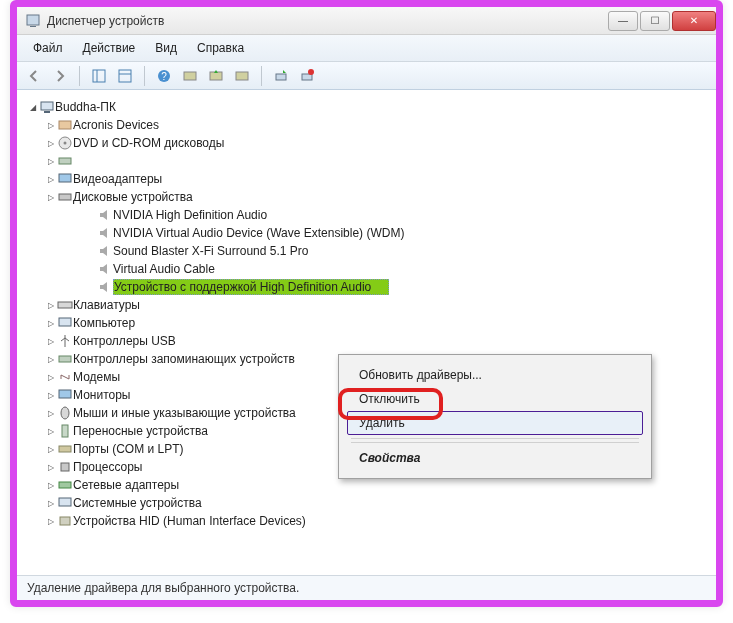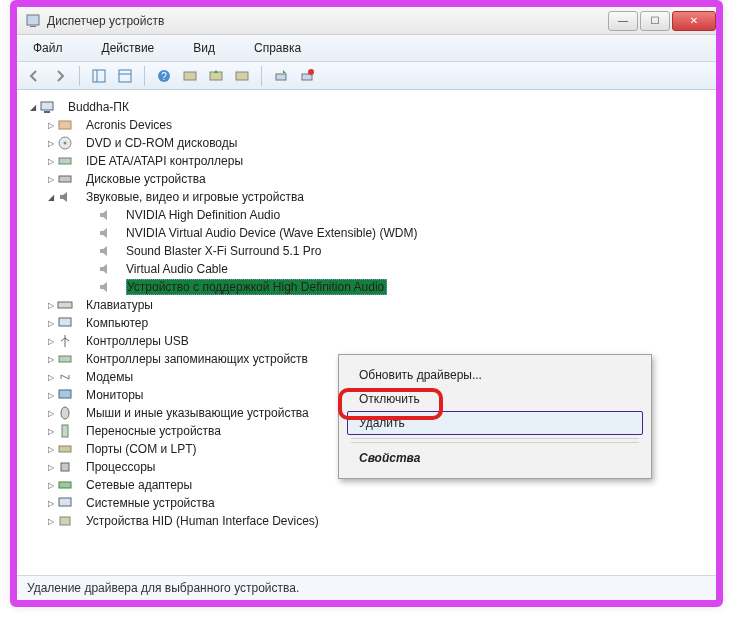--- a/index.html
+++ b/index.html
@@ -4,36 +4,36 @@
 <style>
 * { box-sizing: border-box; margin: 0; padding: 0; }
 body { font-family: "Segoe UI", Tahoma, sans-serif; font-size: 12px; background: #fff; width: 733px; height: 623px; position: relative; }
 .window { position: absolute; left: 10px; top: 0; width: 713px; height: 607px; border: 7px solid #d946ef; border-radius: 6px; background: #fff; box-shadow: 0 0 8px rgba(0,0,0,0.1); overflow: hidden; }
 .titlebar { height: 28px; background: linear-gradient(#f8f8f8, #e8e8e8); display: flex; align-items: center; padding: 0 0 0 8px; border-bottom: 1px solid #d0d0d0; }
 .titlebar .icon { width: 16px; height: 16px; margin-right: 6px; }
 .title-text { flex: 1; color: #333; }
 .win-btns { display: flex; }
 .win-btn { width: 30px; height: 20px; margin-left: 2px; border: 1px solid #aaa; border-radius: 3px; background: linear-gradient(#fafafa,#e0e0e0); display: flex; align-items: center; justify-content: center; font-size: 10px; color: #444; }
 .win-btn.close { background: linear-gradient(#f08080,#d04040); border-color: #b03030; color: #fff; width: 44px; }
-.menubar { height: 22px; background: linear-gradient(#f4f8fc,#e8eff6); display: flex; align-items: center; padding: 13px 6px; border-bottom: 1px solid #d0d8e0; gap: 19px; }
+.menubar { height: 22px; background: linear-gradient(#f4f8fc,#e8eff6); display: flex; align-items: center; padding: 13px 6px; border-bottom: 1px solid #d0d8e0; }
 .menu-item { padding: 2px 10px; color: #222; }
 .toolbar { height: 28px; background: linear-gradient(#f6faff,#e6eef6); display: flex; align-items: center; padding: 0 6px; border-bottom: 1px solid #c0d0e0; gap: 4px; }
 .tool-btn { width: 22px; height: 22px; display: flex; align-items: center; justify-content: center; border: 1px solid transparent; }
 .tool-btn svg { width: 16px; height: 16px; }
 .sep { width: 1px; height: 20px; background: #c0c8d0; margin: 0 4px; }
 .tree { padding: 8px 6px; height: 502px; overflow: hidden; background: #fff; }
 .node { display: flex; align-items: center; height: 18px; white-space: nowrap; }
-.node .label { margin-left: 13px; color: #222; }
+.node .label { margin-left: 0; color: #222; }
 .indent { display: inline-block; }
 .exp { width: 12px; height: 12px; display: inline-flex; align-items: center; justify-content: center; font-size: 9px; color: #555; }
 .exp.col::before { content: "▷"; font-size: 8px; }
 .exp.expn::before { content: "◢"; font-size: 8px; }
 .exp.none { visibility: hidden; }
 .dev-icon { width: 16px; height: 16px; display: inline-block; }
-.selected { background: #15803d; border: 1px dotted #7a9ac0; padding-right: 2px; }
+.selected { background: #84cc16; border: 1px dotted #7a9ac0; padding-right: 17px; }
 .ctx-menu { position: absolute; left: 338px; top: 354px; width: 314px; background: #f2f2f2; border: 1px solid #a0a0a0; box-shadow: 2px 3px 6px rgba(0,0,0,0.3); padding: 8px; }
 .ctx-item { padding: 5px 12px; color: #222; }
 .ctx-item.bold { font-weight: bold; font-style: italic; }
 .ctx-sep { height: 1px; background: #d0d0d0; margin: 3px 4px; }
 .ctx-item.hl { background: #e8f0f8; border: 1px solid #4c1d95; border-radius: 2px; padding: 4px 11px; }
 .highlight-ring { position: absolute; left: 338px; top: 388px; width: 105px; height: 32px; border: 4px solid #e02020; border-radius: 10px; pointer-events: none; }
 .statusbar { position: absolute; bottom: 0; left: 0; right: 0; height: 24px; border-top: 1px solid #d0d8e0; background: #f4f8fc; display: flex; align-items: center; padding: 12px 10px; color: #333; }
 </style>
 </head>
 <body>
@@ -148,37 +148,36 @@
             <circle cx="8" cy="8" r="1.5" fill="#888"></circle>
           </svg></span>
         <span class="label">DVD и CD-ROM дисководы</span>
       </div>
     <div class="node">
         <span class="indent" style="width:22px"></span>
         <span class="exp col"></span>
         <span class="dev-icon"><svg viewBox="0 0 16 16">
             <rect x="2" y="5" width="12" height="6" fill="#c0d0c0" stroke="#686"></rect>
           </svg></span>
-        <span class="label">IDE ATA/ATAPI контроллеры</span>
+      </div>
+    <div class="node">
+        <span class="indent" style="width:22px"></span>
+        <span class="exp col"></span>
+        <span class="dev-icon"><svg viewBox="0 0 16 16">
+            <rect x="2" y="3" width="12" height="8" fill="#a0c8e8" stroke="#567"></rect>
+          </svg></span>
+        <span class="label">Видеоадаптеры</span>
       </div>
     <div class="node">
         <span class="indent" style="width:22px"></span>
         <span class="exp col"></span>
         <span class="dev-icon"><svg viewBox="0 0 16 16">
             <rect x="2" y="5" width="12" height="6" fill="#c8c8c8" stroke="#666"></rect>
           </svg></span>
         <span class="label">Дисковые устройства</span>
-      </div>
-    <div class="node">
-        <span class="indent" style="width:22px"></span>
-        <span class="exp expn"></span>
-        <span class="dev-icon"><svg viewBox="0 0 16 16">
-            <path d="M3 6 L6 6 L10 3 L10 13 L6 10 L3 10 Z" fill="#888"></path>
-          </svg></span>
-        <span class="label">Звуковые, видео и игровые устройства</span>
       </div>
 
     <div class="node">
         <span class="indent" style="width:62px"></span>
         <span class="exp none"></span>
         <span class="dev-icon"><svg viewBox="0 0 16 16">
             <path d="M3 6 L6 6 L10 3 L10 13 L6 10 L3 10 Z" fill="#aaa"></path>
           </svg></span>
         <span class="label">NVIDIA High Definition Audio</span>
       </div>

